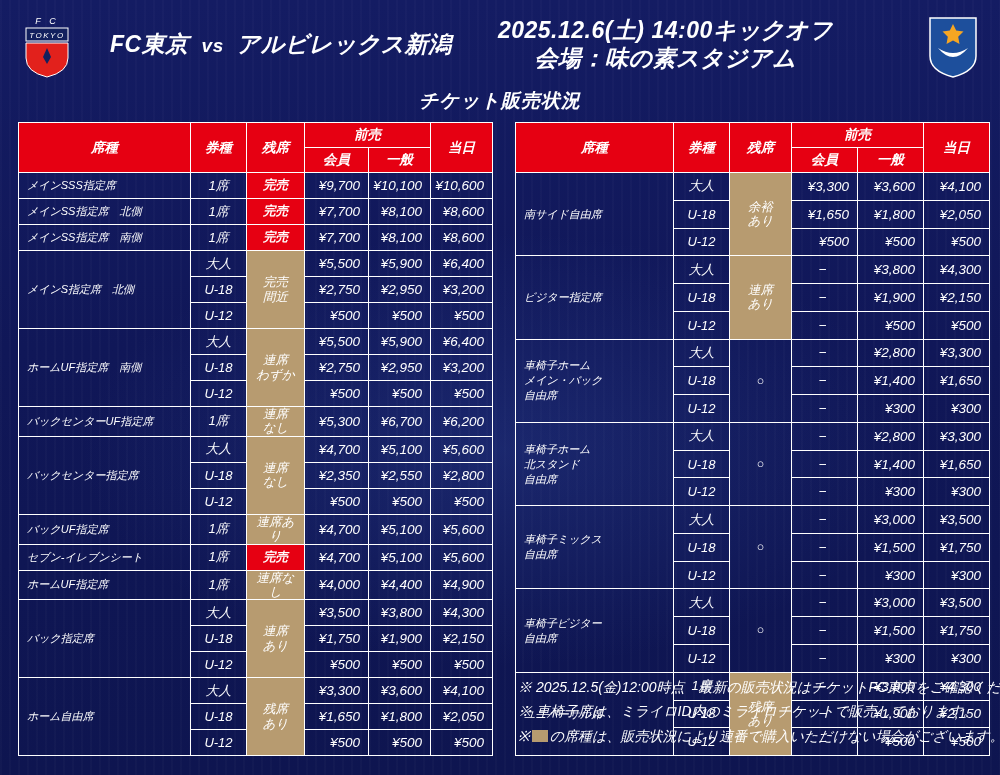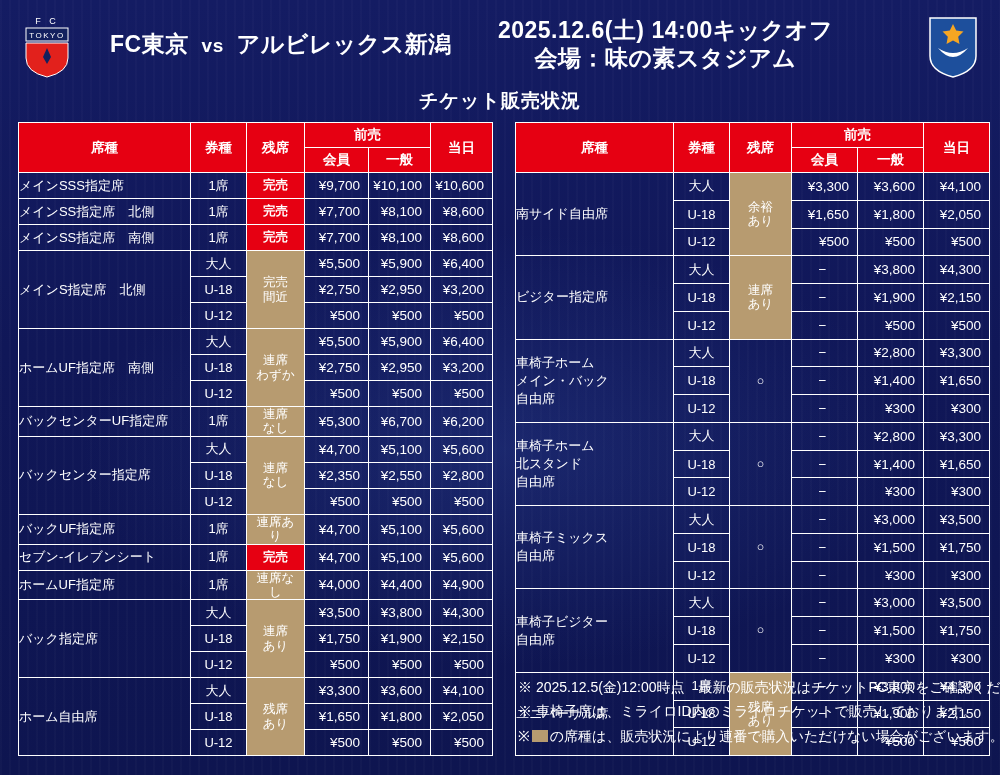--- a/index.html
+++ b/index.html
@@ -8,20 +8,21 @@
     width: 1000px; height: 775px;
     background: #131a5e;
     font-family: "Liberation Sans", sans-serif;
     overflow: hidden;
   }
   .page {
     position: relative;
     width: 1000px; height: 775px;
     background: linear-gradient(180deg, #141c63 0%, #101758 45%, #0e1550 100%);
     color: #ffffff;
+    font-style: italic;
   }
   
   .page::before {
     content: "";
     position: absolute; inset: 0;
     background:
       radial-gradient(ellipse 60% 40% at 50% 58%, rgba(60,90,180,0.25), rgba(0,0,0,0) 70%),
       repeating-linear-gradient(90deg, rgba(255,255,255,0.018) 0 2px, rgba(0,0,0,0) 2px 9px);
     pointer-events: none;
   }
@@ -81,22 +82,22 @@
     height: 26px;
   }
   thead th {
     background: #e60012;
     font-weight: bold;
     height: 25px;
     font-size: 13.5px;
   }
   td.seat {
     text-align: left;
-    padding-left: 0;
-    font-size: 13px;
+    padding-left: 8px;
+    font-size: 11px;
   }
   td.price { text-align: right; padding-right: 8px; font-size: 13.5px; }
   td.ticket { font-size: 13px; margin-left: 24px; }
   td.stock { font-size: 12.5px; line-height: 1.15; }
 
   .s-sold { background: #e60012; font-weight: bold; }
   .s-beige { background: #b79b70; }
   .s-beige-sm { background: #b79b70; font-size: 11.5px; }
   .s-white { background: transparent; font-size: 15px; }
 

